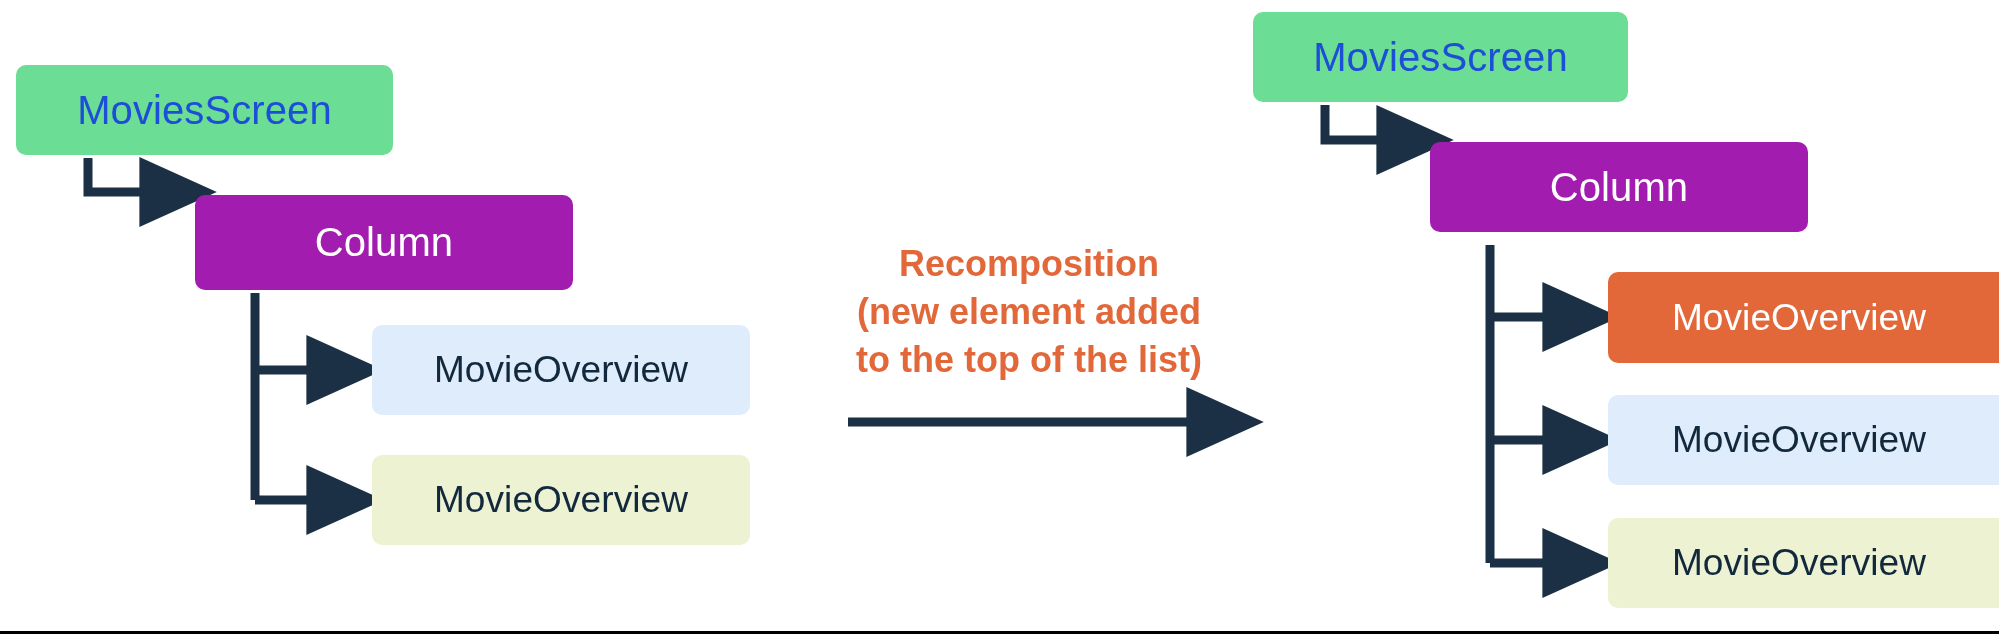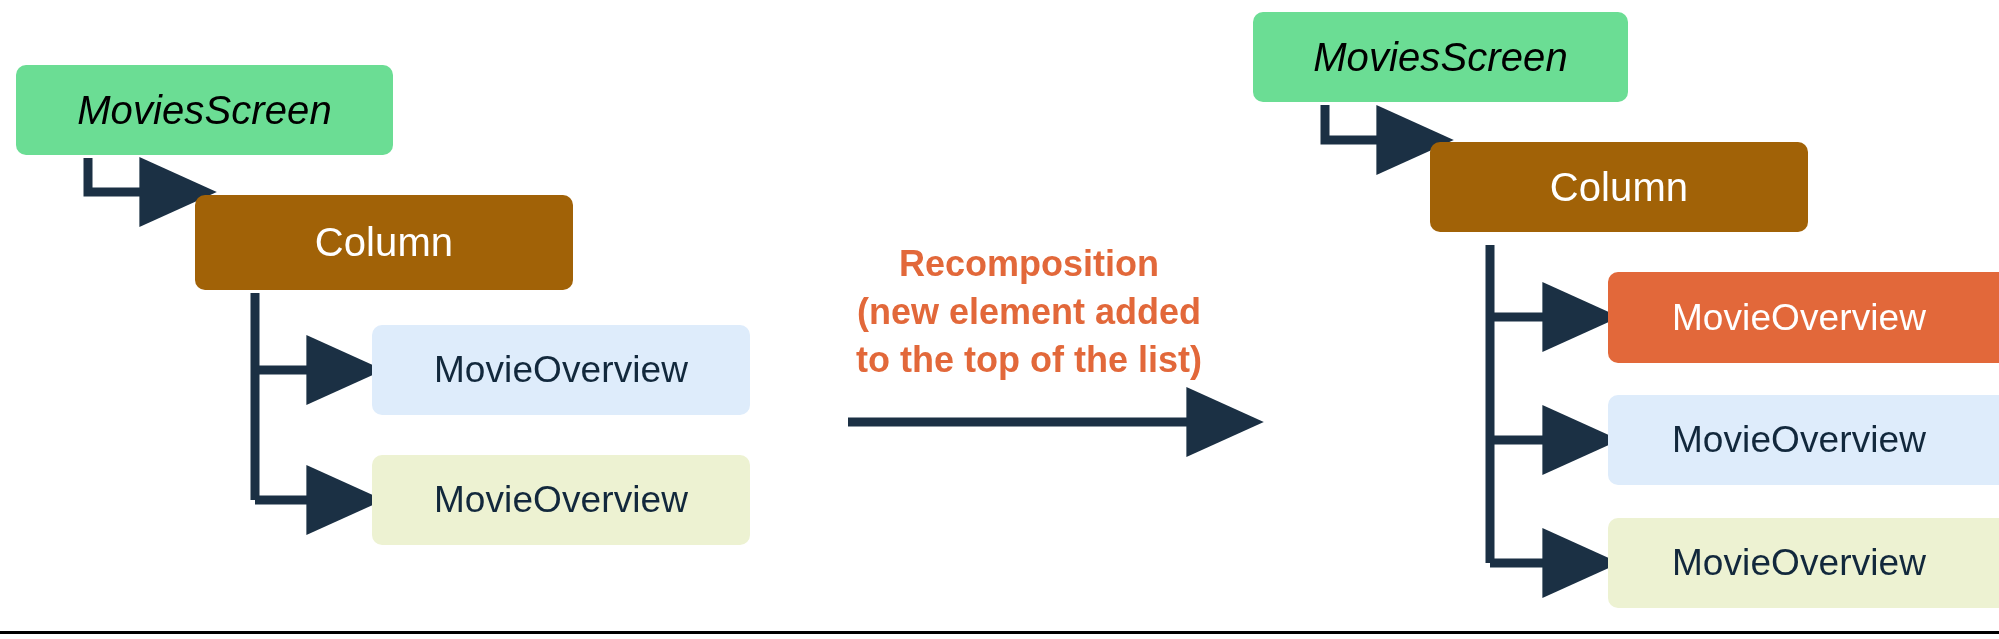--- a/index.html
+++ b/index.html
@@ -12,22 +12,22 @@
   #stage{position:relative;width:1999px;height:639px;overflow:hidden;background:#fff;}
 
   .node{
     position:absolute;
     border-radius:10px;
     display:flex;align-items:center;justify-content:center;
     box-sizing:border-box;
     white-space:nowrap;
     letter-spacing:.1px;
   }
-  .node.green{background:#6BDD94;color:#000000;font-style:italic;}
-  .node.blue{background:#a16207;color:#ffffff;}
+  .node.green{background:#6BDD94;color:#1d4ed8;}
+  .node.blue{background:#a21caf;color:#ffffff;}
   .node.lightblue{background:#DEECFB;color:#12283C;}
   .node.olive{background:#EDF2D2;color:#12283C;}
   .node.orange{background:#E2683A;color:#ffffff;}
 
   .f-lg{font-size:40px;}
   .f-md{font-size:37px;}
 
   svg.wires{position:absolute;left:0;top:0;width:1999px;height:639px;pointer-events:none;}
 
   .caption{

